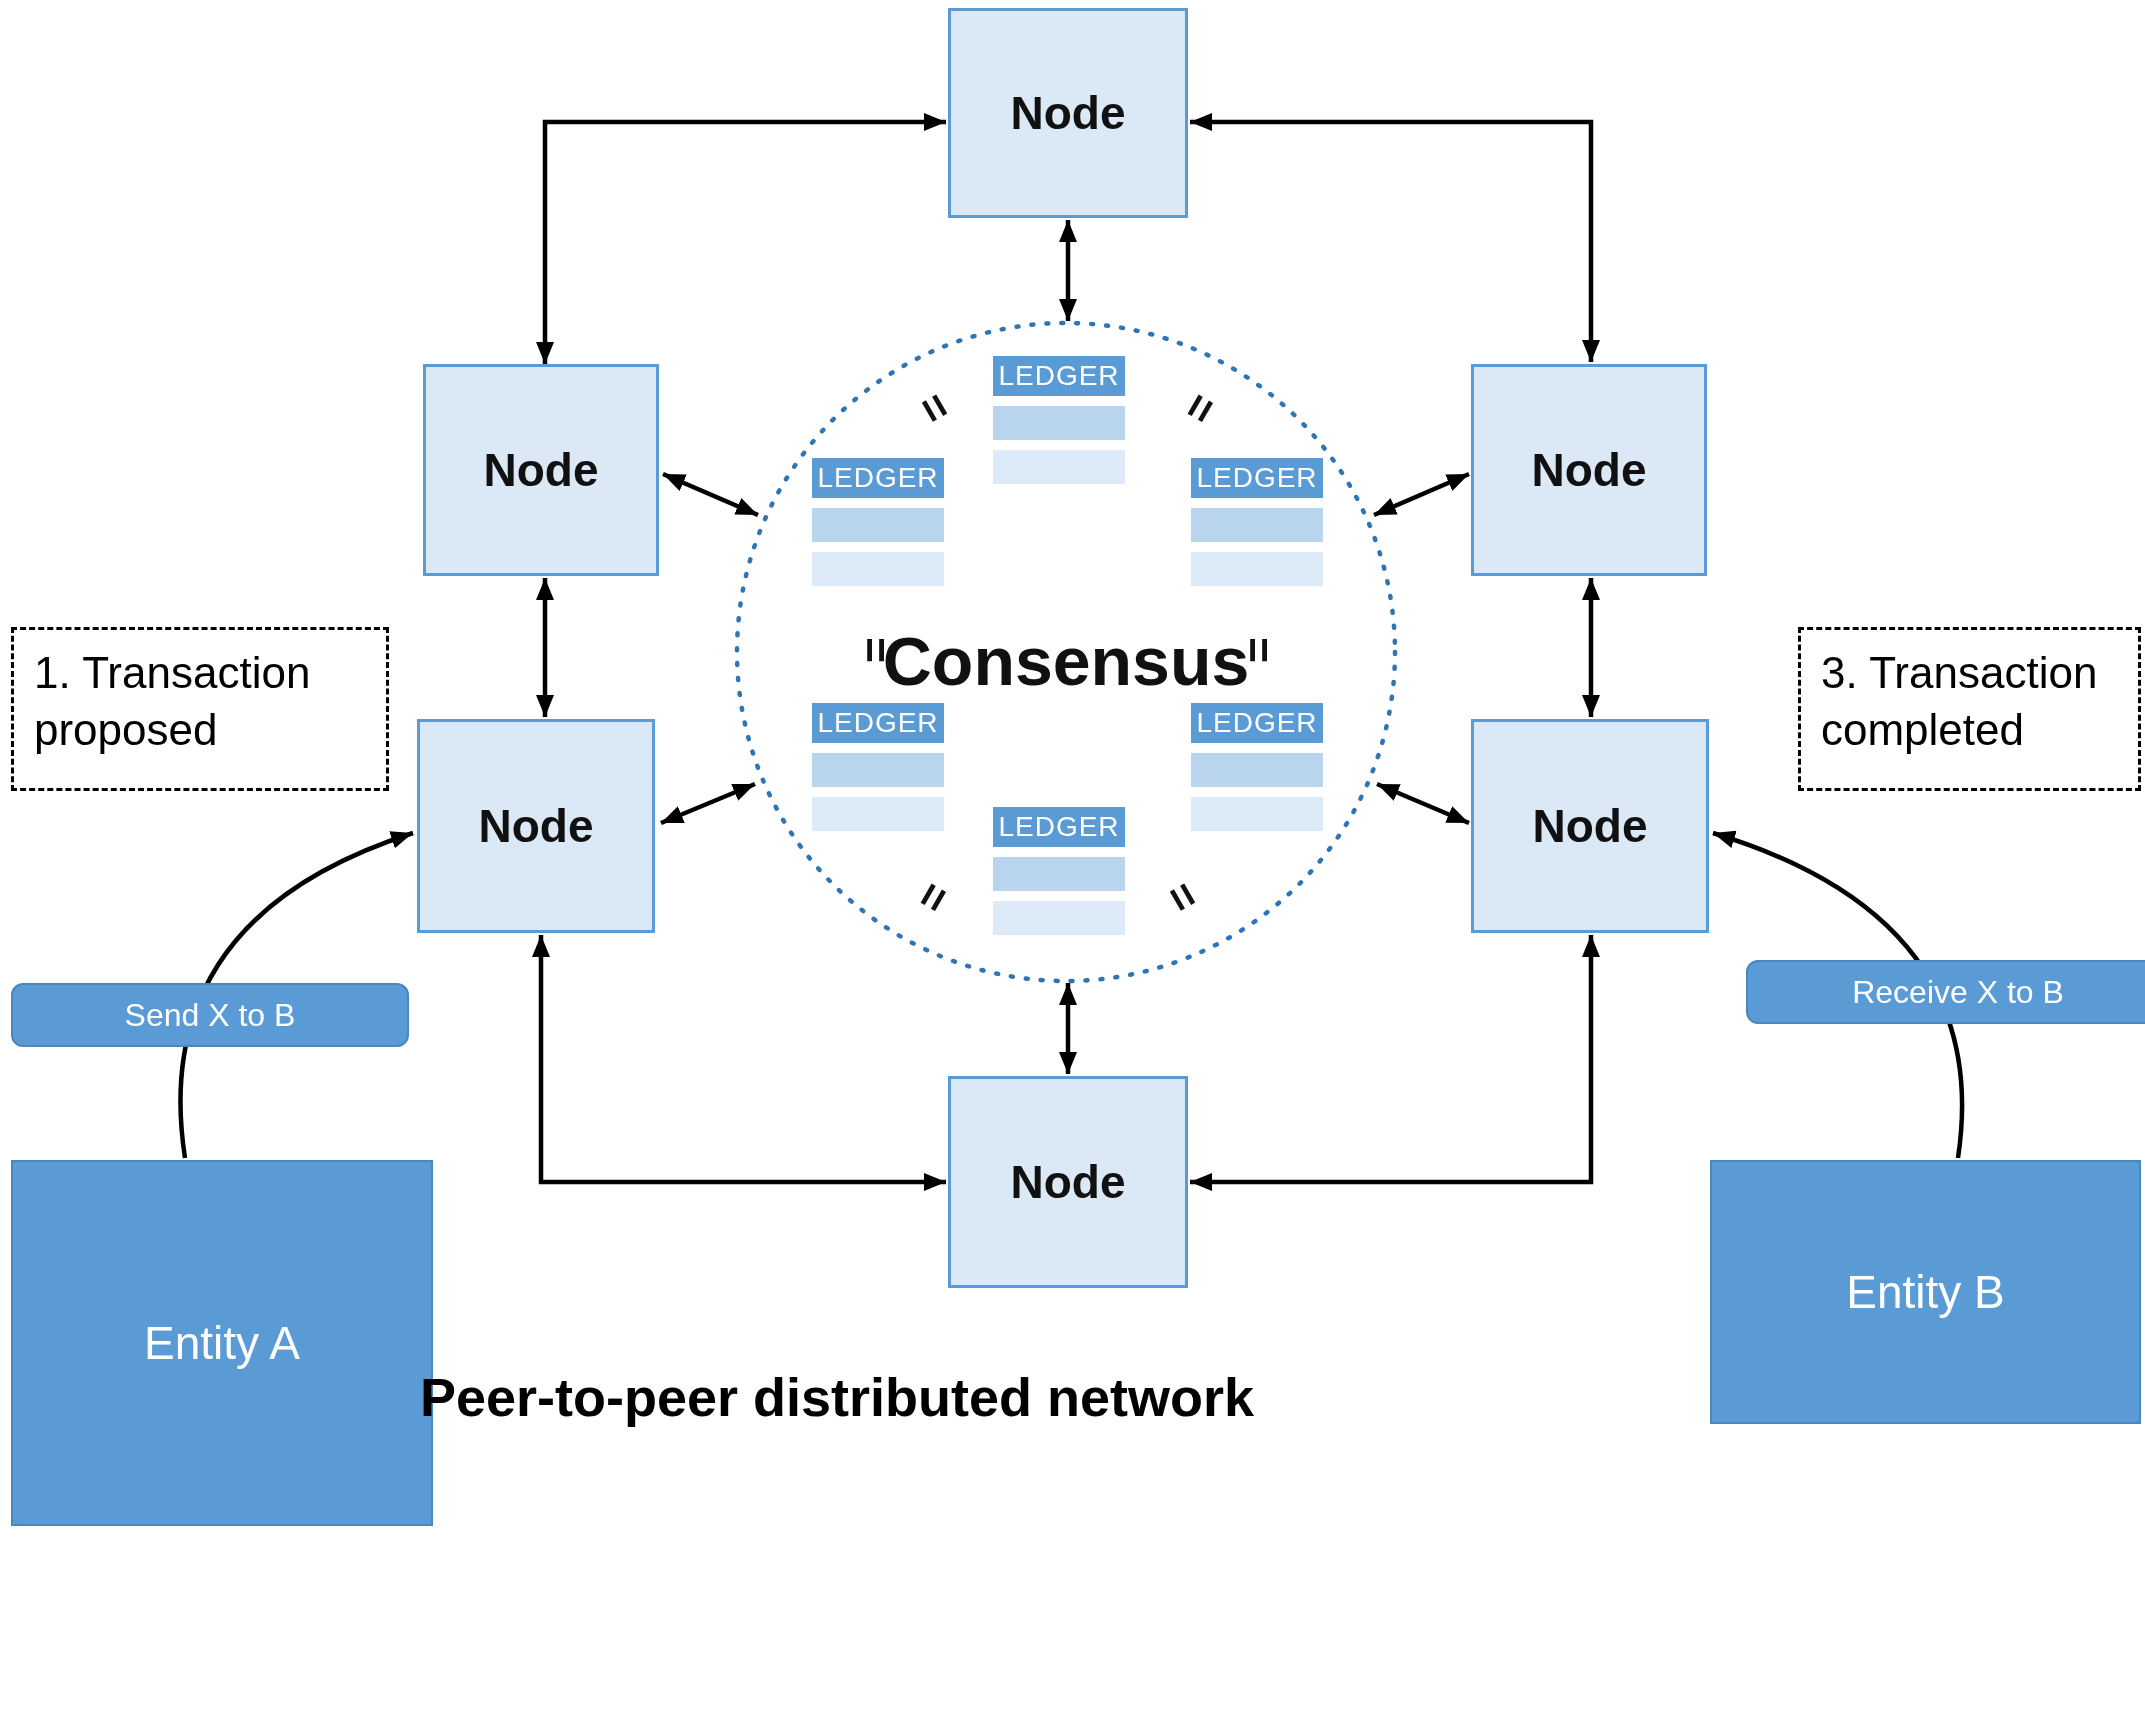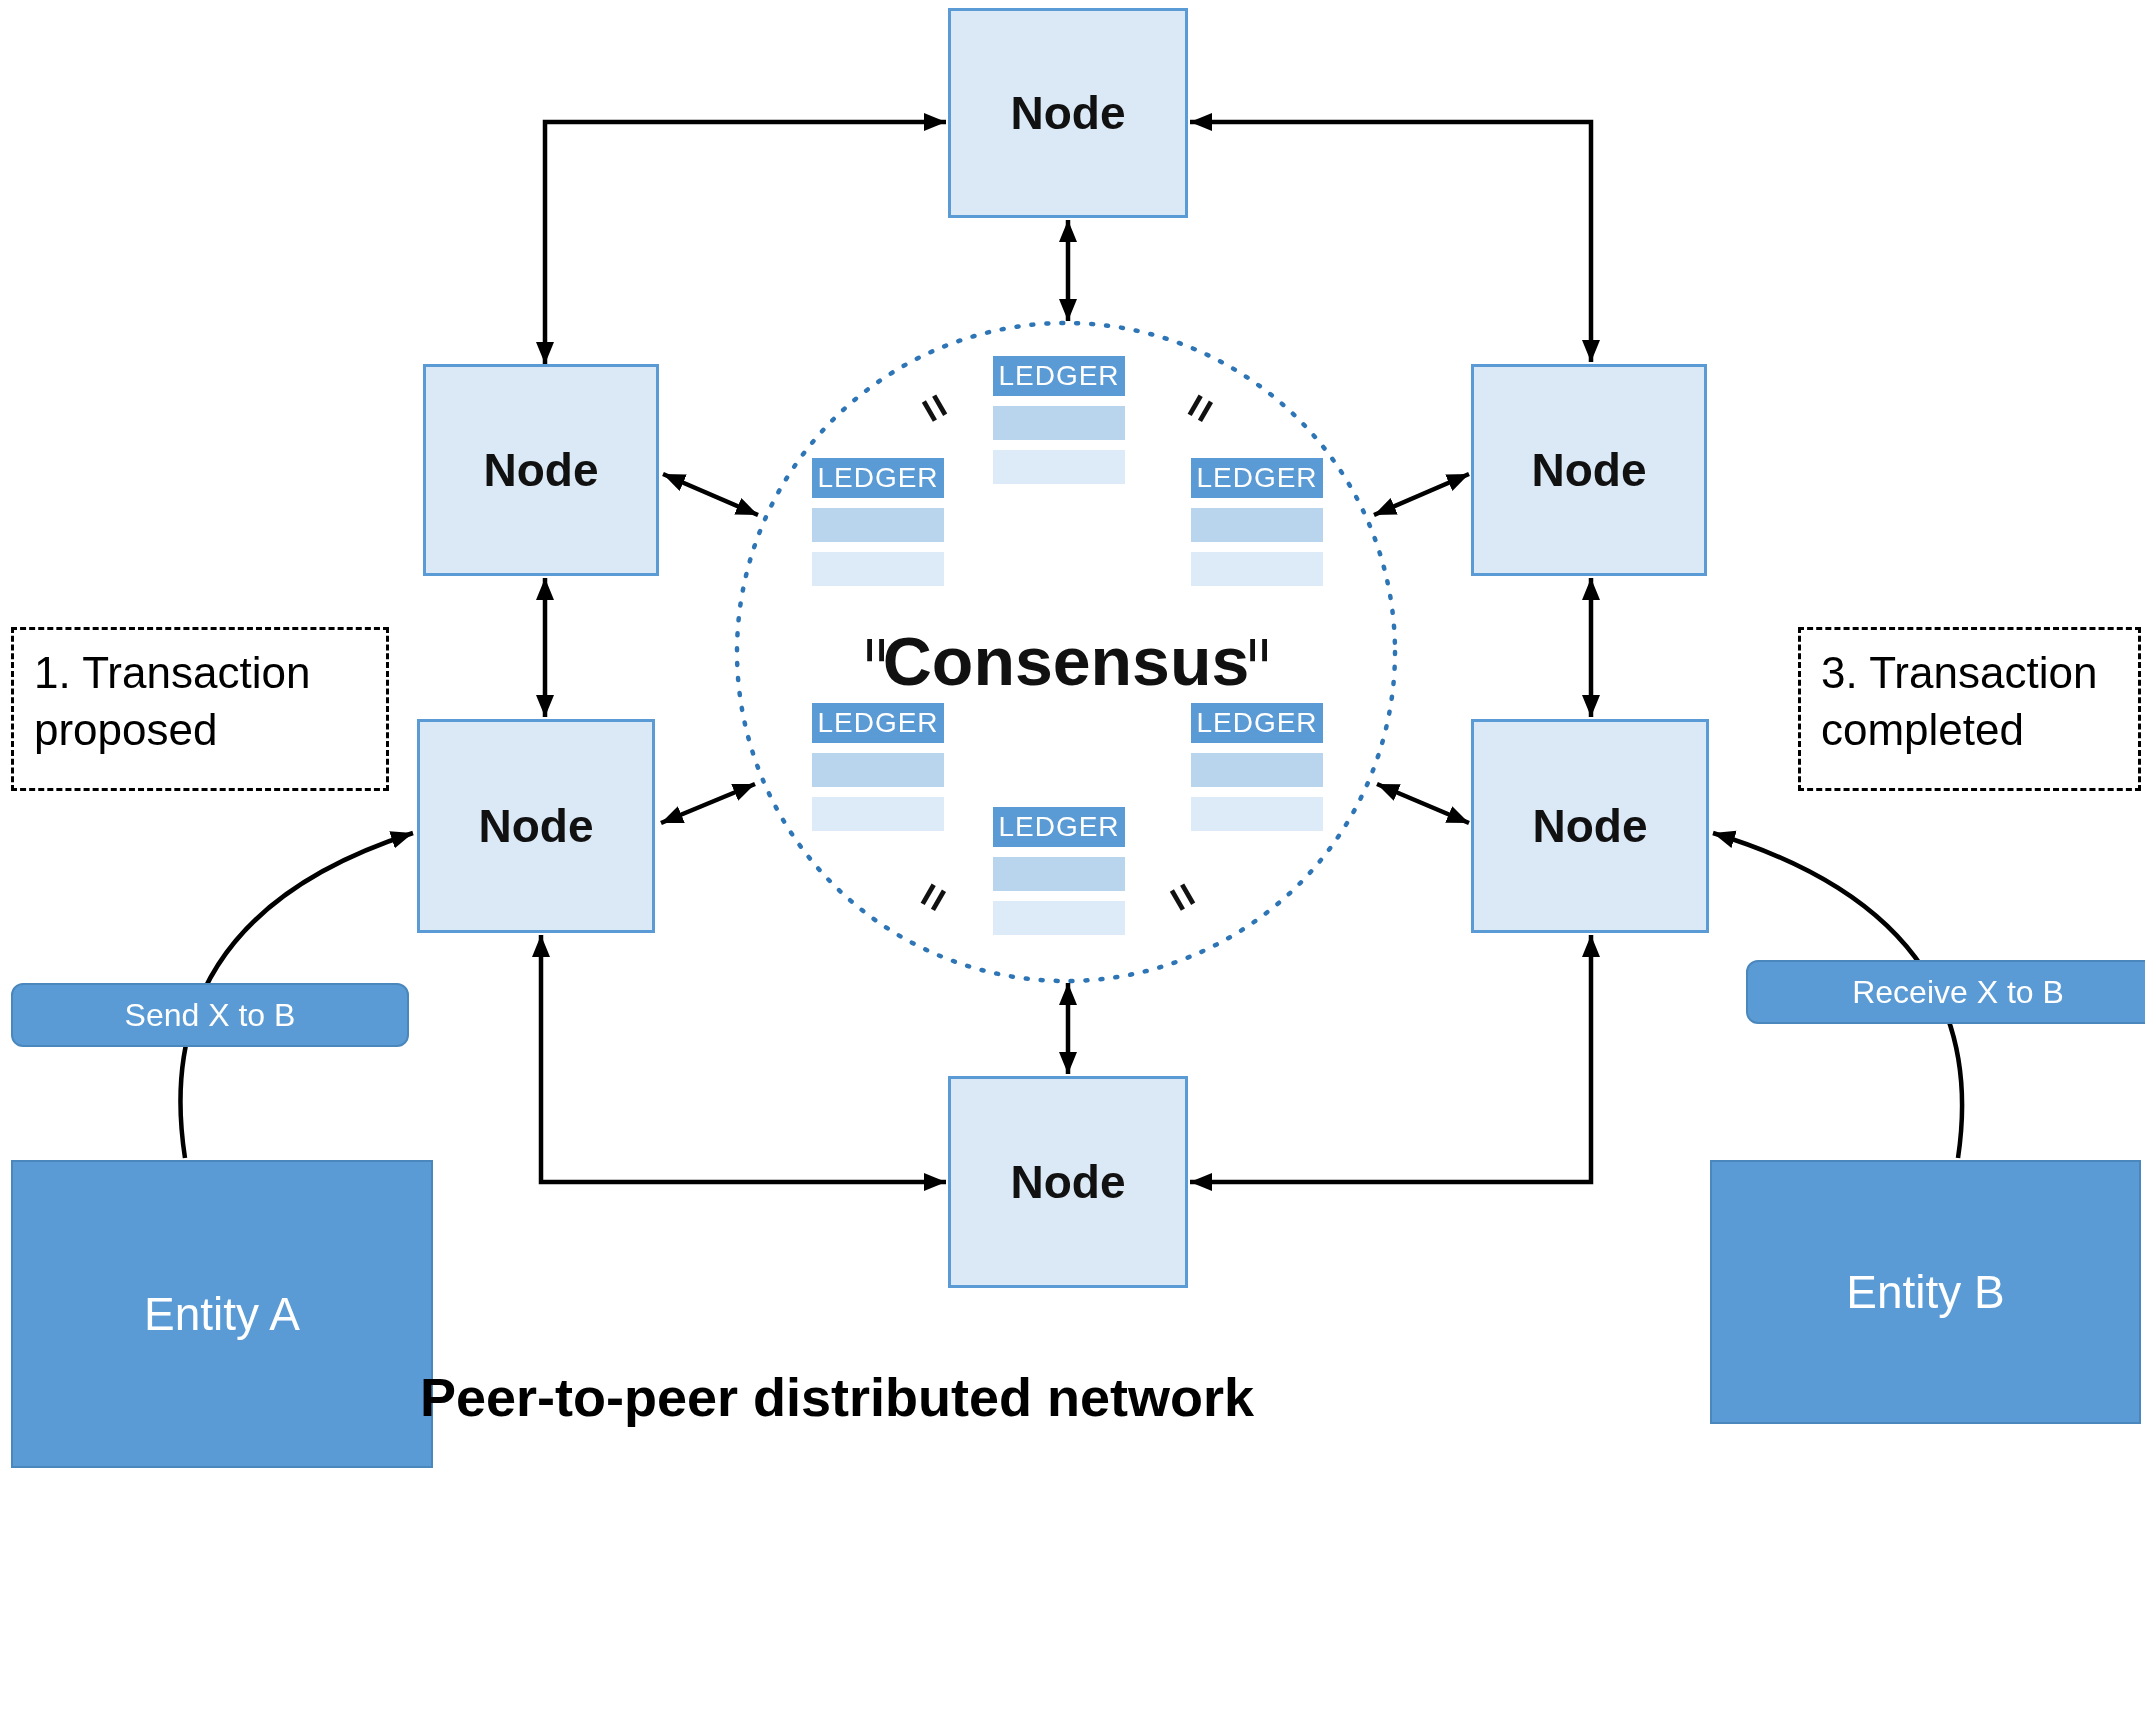--- a/index.html
+++ b/index.html
@@ -150,18 +150,18 @@
   <span class="eq" style="left:1258px;top:650px;transform:translate(-50%,-50%) rotate(90deg);">=</span>
   <span class="eq" style="left:933px;top:897px;transform:translate(-50%,-50%) rotate(-60deg);">=</span>
   <span class="eq" style="left:1183px;top:897px;transform:translate(-50%,-50%) rotate(60deg);">=</span>
 
   <div class="dashedbox" style="left:11px;top:627px;width:378px;height:164px;">1. Transaction proposed</div>
   <div class="dashedbox" style="left:1798px;top:627px;width:343px;height:164px;">3. Transaction completed</div>
 
   <div class="pill" style="left:11px;top:983px;width:398px;height:64px;">Send X to B</div>
   <div class="pill" style="left:1717px;top:960px;width:424px;height:64px;margin-left:29px;">Receive X to B</div>
 
-  <div class="entity" style="left:11px;top:1160px;width:422px;height:308px;">Entity A</div>
+  <div class="entity" style="left:11px;top:1160px;width:422px;height:366px;">Entity A</div>
   <div class="entity" style="left:1710px;top:1160px;width:431px;height:264px;">Entity B</div>
 
   <div class="title">Peer-to-peer distributed network</div>
 
 </div>
 
 </body></html>

